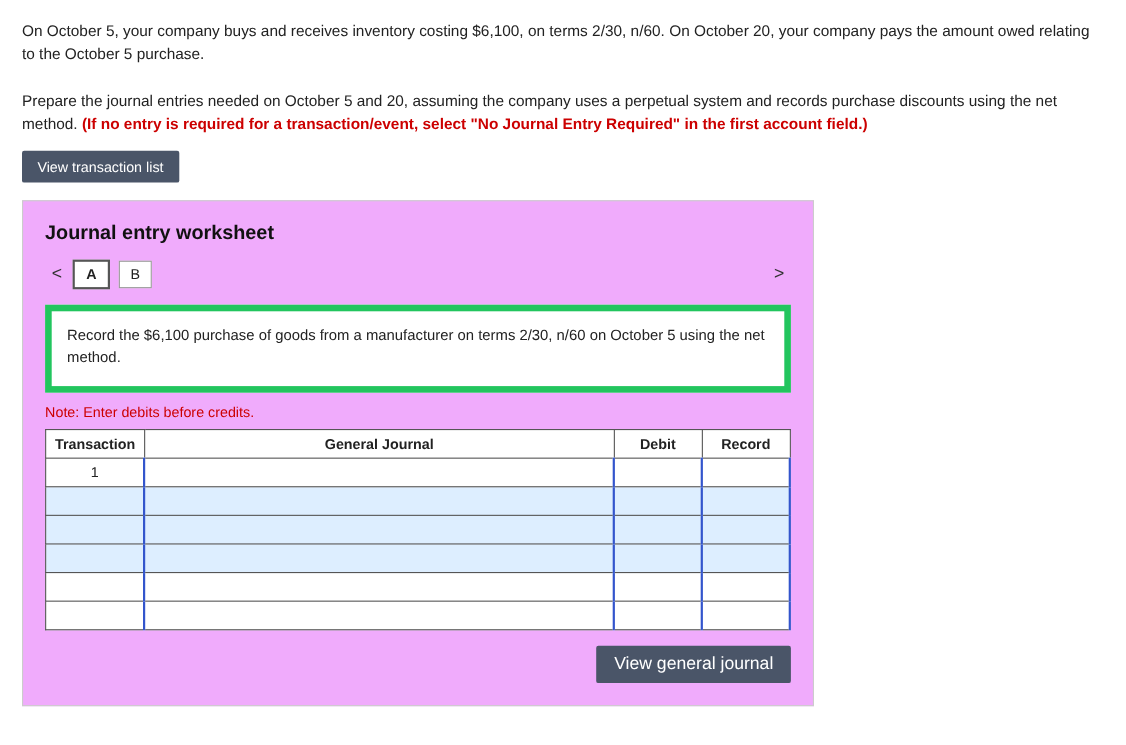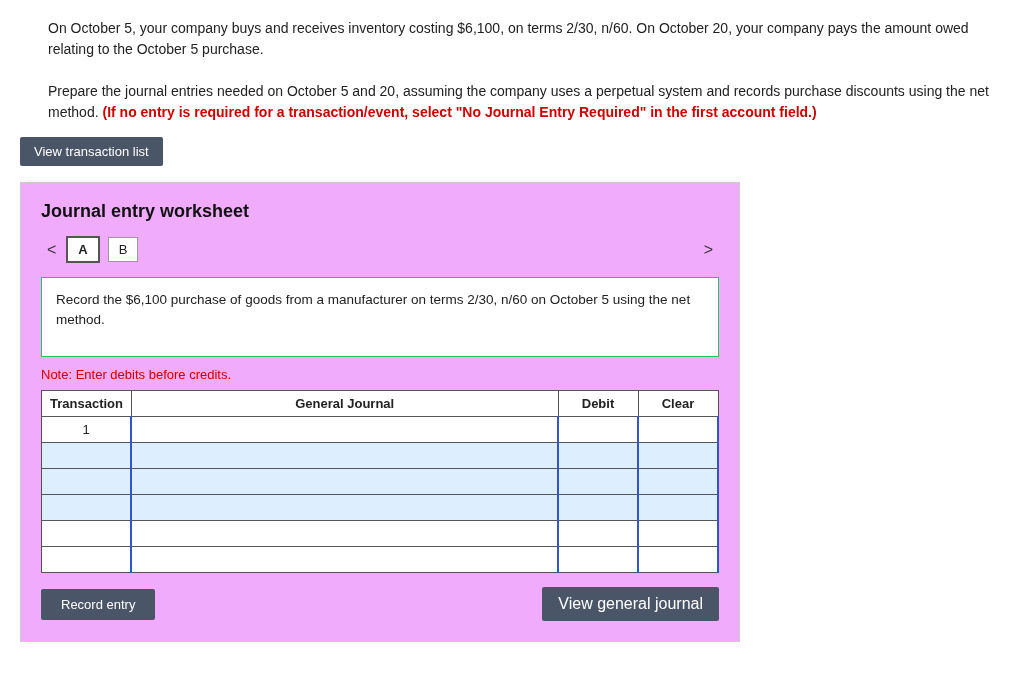--- a/index.html
+++ b/index.html
@@ -8,21 +8,20 @@
       font-size: 14px;
       background: #fff;
       color: #222;
       padding: 18px 20px;
       width: 1024px;
       min-height: 677px;
     }
     .intro-text {
       margin-bottom: 14px;
       line-height: 1.5;
-      margin-left: 28px;
     }
     .intro-text .red-bold {
       color: #cc0000;
       font-weight: bold;
     }
     .view-btn {
       background: #4a5568;
       color: #fff;
       border: none;
       padding: 7px 14px;
@@ -66,21 +65,21 @@
     .tab.active {
       border-bottom: 2px solid #fff;
       background: #fff;
       font-weight: bold;
       border: 2px solid #555;
     }
     .nav-arrow-right {
       margin-left: auto;
     }
     .instruction-box {
-      border: 1px solid #22c55e;
+      border: 6px solid #22c55e;
       background: #fff;
       padding: 12px 14px;
       margin-bottom: 10px;
       font-size: 13.5px;
       line-height: 1.5;
       min-height: 80px;
     }
     .note-text {
       color: #cc0000;
       font-size: 13px;
@@ -200,21 +199,21 @@
   </div>
 
   <div class="note-text">Note: Enter debits before credits.</div>
 
   <table class="journal-table">
     <thead>
       <tr>
         <th class="col-transaction">Transaction</th>
         <th class="col-journal general-journal">General Journal</th>
         <th class="col-debit">Debit</th>
-        <th class="col-credit">Clear</th>
+        <th class="col-credit">Record</th>
       </tr>
     </thead>
     <tbody id="journal-tbody">
     <tr>
           <td class="transaction-num">1</td>
           <td class="journal-cell"><input type="text" class="input-field" style=""></td>
           <td class="debit-cell"><input type="text" class="input-field" style=""></td>
           <td class="credit-cell"><input type="text" class="input-field" style=""></td>
         </tr>
         <tr class="row-highlighted">
@@ -244,19 +243,18 @@
         <tr>
           <td class="transaction-num"></td>
           <td class="journal-cell"><input type="text" class="input-field" style=""></td>
           <td class="debit-cell"><input type="text" class="input-field" style=""></td>
           <td class="credit-cell"><input type="text" class="input-field" style=""></td>
         </tr>
       </tbody>
   </table>
 
   <div class="btn-row">
-    <button class="btn-dark">Record entry</button>
     <button class="btn-view-journal">View general journal</button>
   </div>
 </div>
 
 
 
 
 </body></html>

